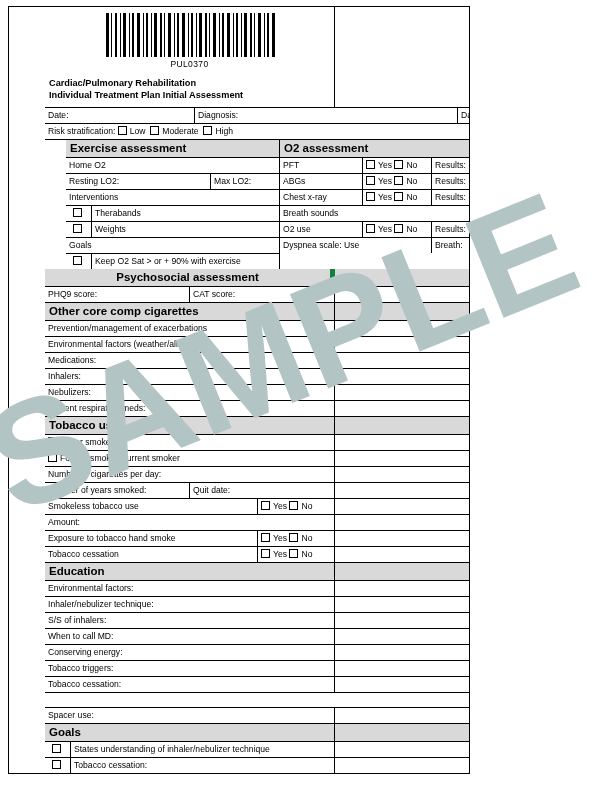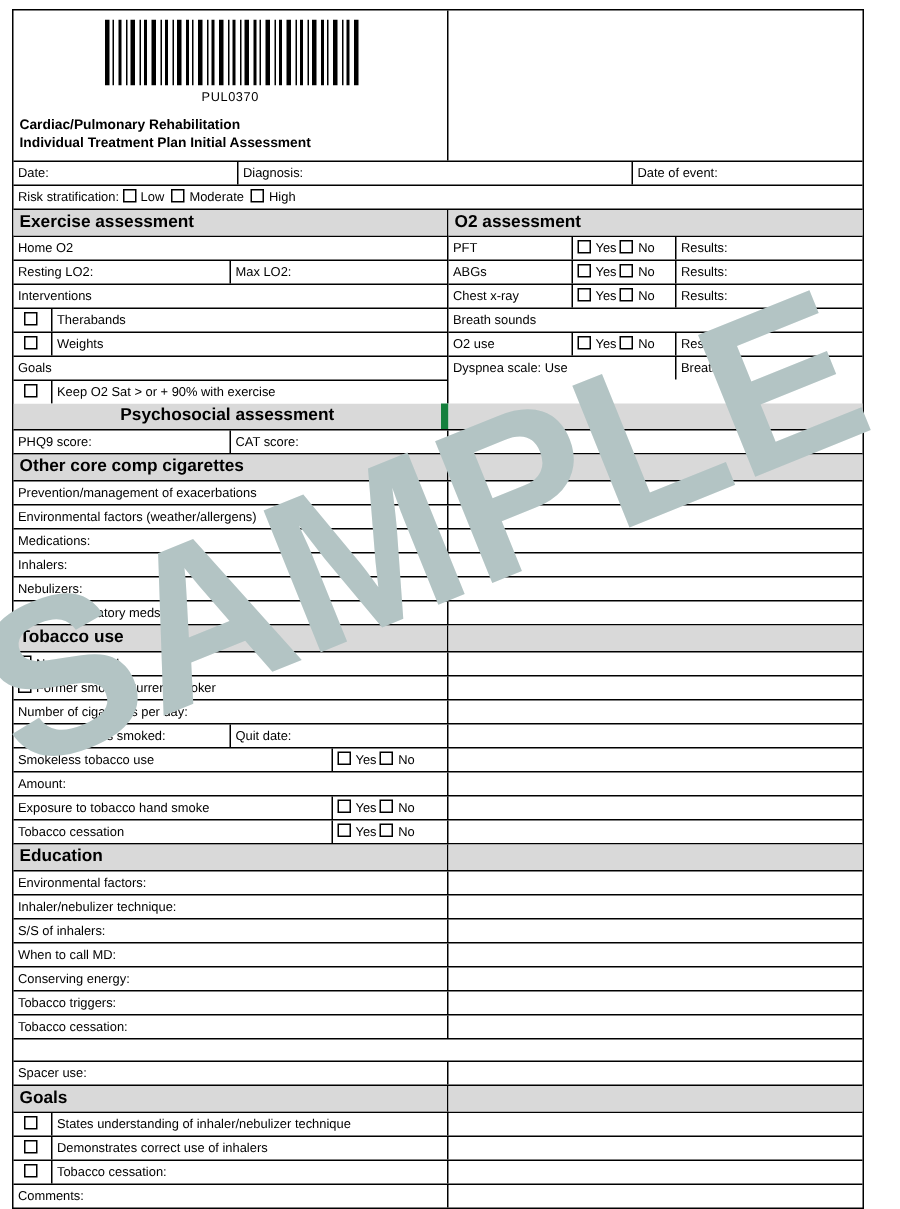--- a/index.html
+++ b/index.html
@@ -1,31 +1,31 @@
 <!DOCTYPE html>
 <html><head>
 <meta charset="utf-8">
 <style>
   html,body{margin:0;padding:0;background:#ffffff;}
   body{width:600px;height:806px;font-family:"Liberation Sans",sans-serif;color:#000;}
   #page{position:relative;width:600px;height:806px;box-sizing:border-box;padding:6px 8px 0 8px;}
-  .form{position:relative;width:568px;border:1px solid #000;box-sizing:border-box;}
+  .form{position:relative;width:462px;border:1px solid #000;box-sizing:border-box;padding-left:36px;}
   .hdr{display:flex;border-bottom:1px solid #000;}
   .hdr-left{width:290px;box-sizing:border-box;border-right:1px solid #000;}
   .hdr-right{flex:1;}
   .barcode-box{padding:6px 0 2px 0;text-align:center;}
   .barcode{height:44px;width:176px;margin:0 auto;display:block;}
   .barcode-num{font-size:8.5px;letter-spacing:.4px;text-align:center;padding-top:2px;}
   .title{font-size:9.2px;font-weight:bold;line-height:1.35;padding:6px 4px 5px 4px;}
   .row{display:flex;border-bottom:1px solid #000;min-height:14px;}
   .row:last-child{border-bottom:none;}
   .cell{box-sizing:border-box;padding:1px 3px;font-size:8.6px;line-height:13px;border-right:1px solid #000;overflow:hidden;white-space:nowrap;}
   .cell.last{border-right:none;}
   .sect{background:#d9d9d9;font-weight:bold;font-size:11.5px;line-height:15px;padding:1px 4px;}
-  .twocol{display:flex;}
+  .twocol{display:flex;margin-left:21px;}
   .colL{width:290px;box-sizing:border-box;border-right:1px solid #000;}
   .colR{flex:1;box-sizing:border-box;}
   .chk{display:inline-block;width:7px;height:7px;border:1px solid #000;margin-right:3px;vertical-align:-1px;}
   .chkcell{width:26px;text-align:center;}
   .sample{position:absolute;left:0;top:0;width:600px;height:806px;pointer-events:none;}
 </style>
 </head>
 <body>
 
 <div id="page">
@@ -304,30 +304,21 @@
       </div>
       <div class="cell last sect" style="flex:1">&nbsp;</div>
     </div>
     <div class="row">
       <div class="cell chkcell"><span class="chk"></span></div>
       <div class="cell" style="width:264px">States understanding of inhaler/nebulizer technique</div>
       <div class="cell last" style="flex:1"></div>
     </div>
     <div class="row">
       <div class="cell chkcell"><span class="chk"></span></div>
-      <div class="cell" style="width:264px">Demonstrates correct use of inhalers</div>
-      <div class="cell last" style="flex:1"></div>
-    </div>
-    <div class="row">
-      <div class="cell chkcell"><span class="chk"></span></div>
       <div class="cell" style="width:264px">Tobacco cessation:</div>
-      <div class="cell last" style="flex:1"></div>
-    </div>
-    <div class="row">
-      <div class="cell" style="width:290px">Comments:</div>
       <div class="cell last" style="flex:1"></div>
     </div>
 
   </div>
 
   <svg class="sample" viewBox="0 0 600 806">
     <text x="300" y="400" transform="rotate(-22 300 400)" text-anchor="middle" font-family="Liberation Sans, sans-serif" font-size="148" font-weight="bold" fill="#b3c4c4">SAMPLE</text>
   </svg>
 
 </div>

